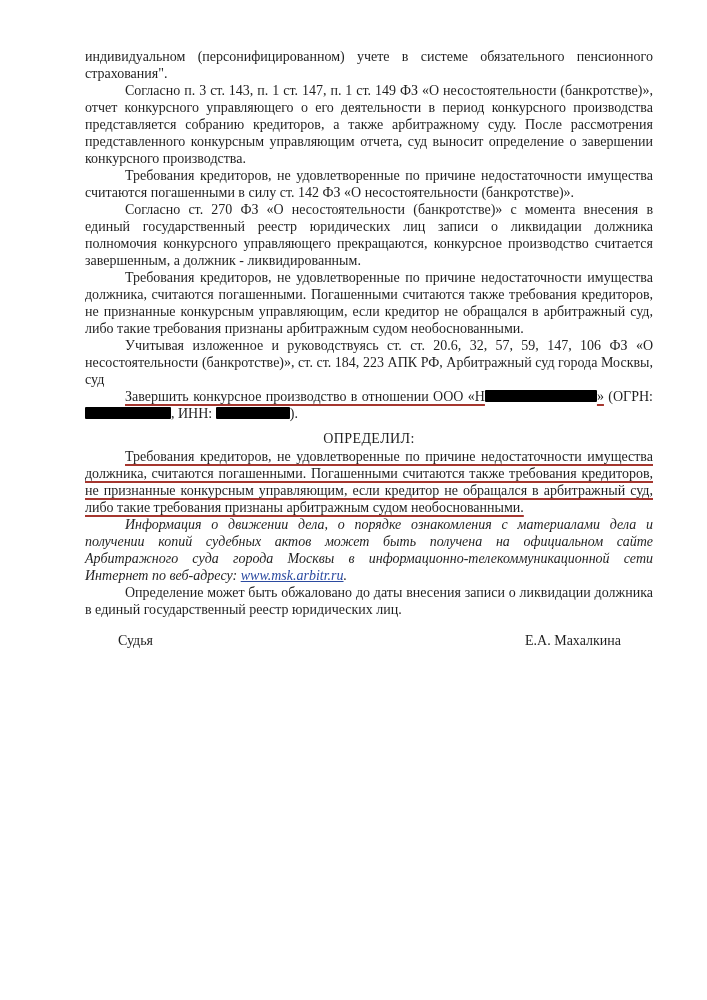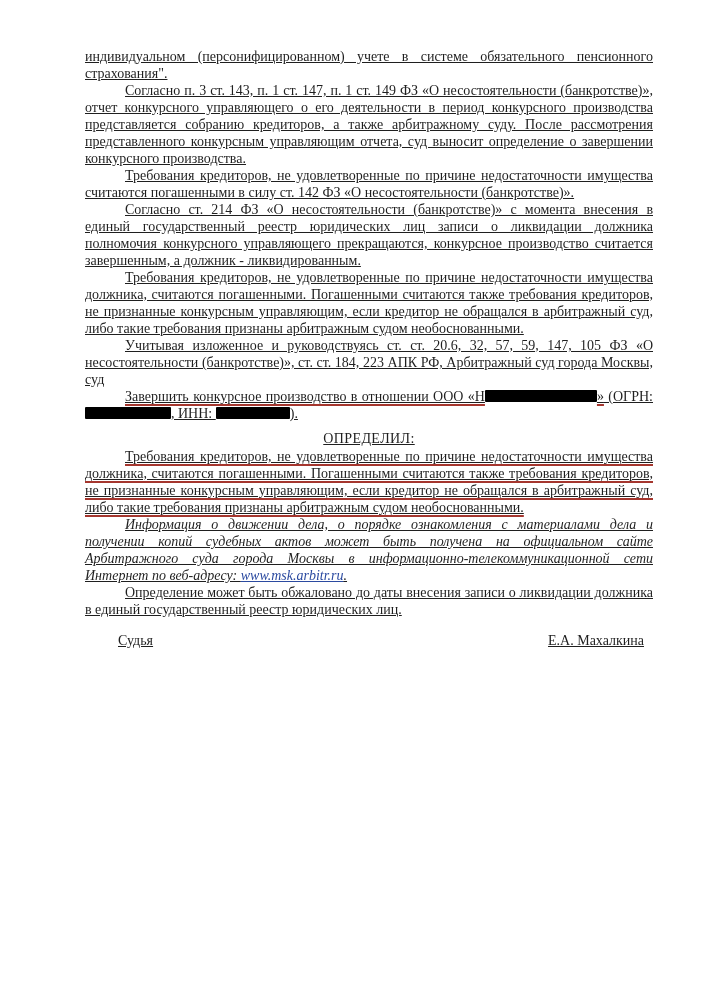--- a/index.html
+++ b/index.html
@@ -16,21 +16,20 @@
     width: 707px;
     height: 1000px;
     margin: 0;
     background: var(--page-bg);
     font-family: "Liberation Serif", "DejaVu Serif", serif;
     font-size: 14px;
     line-height: 17px;
     color: var(--text);
     padding: 48px 54px 5px 85px;
     overflow: hidden;
-    text-decoration: underline;
   }
   .para {
     margin: 0;
     text-align: justify;
     text-indent: 40px;
   }
   .para.noindent { text-indent: 0; }
   .heading {
     margin: 8px 0 1px 0;
     text-align: center;
@@ -60,38 +59,38 @@
     font-style: italic;
     cursor: pointer;
   }
   .sig-row {
     display: flex;
     justify-content: space-between;
     margin-top: 14px;
     text-align: center;
   }
   .sig-role { margin-left: 33px; }
-  .sig-name { margin-right: 9px; }
+  .sig-name { margin-right: 32px; }
 </style>
 </head>
 <body>
 
 <div class="page">
 
   <p class="para noindent">индивидуальном (персонифицированном) учете в системе обязательного пенсионного страхования".</p>
 
   <p class="para">Согласно п. 3 ст. 143, п. 1 ст. 147, п. 1 ст. 149 ФЗ «О несостоятельности (банкротстве)», отчет конкурсного управляющего о его деятельности в период конкурсного производства представляется собранию кредиторов, а также арбитражному суду. После рассмотрения представленного конкурсным управляющим отчета, суд выносит определение о завершении конкурсного производства.</p>
 
   <p class="para">Требования кредиторов, не удовлетворенные по причине недостаточности имущества считаются погашенными в силу ст. 142 ФЗ «О несостоятельности (банкротстве)».</p>
 
-  <p class="para">Согласно ст. 214 ФЗ «О несостоятельности (банкротстве)» с момента внесения в единый государственный реестр юридических лиц записи о ликвидации должника полномочия конкурсного управляющего прекращаются, конкурсное производство считается завершенным, а должник - ликвидированным.</p>
+  <p class="para">Согласно ст. 270 ФЗ «О несостоятельности (банкротстве)» с момента внесения в единый государственный реестр юридических лиц записи о ликвидации должника полномочия конкурсного управляющего прекращаются, конкурсное производство считается завершенным, а должник - ликвидированным.</p>
 
   <p class="para">Требования кредиторов, не удовлетворенные по причине недостаточности имущества должника, считаются погашенными. Погашенными считаются также требования кредиторов, не признанные конкурсным управляющим, если кредитор не обращался в арбитражный суд, либо такие требования признаны арбитражным судом необоснованными.</p>
 
-  <p class="para">Учитывая изложенное и руководствуясь ст. ст. 20.6, 32, 57, 59, 147, 105 ФЗ «О несостоятельности (банкротстве)», ст. ст. 184, 223 АПК РФ, Арбитражный суд города Москвы, суд</p>
+  <p class="para">Учитывая изложенное и руководствуясь ст. ст. 20.6, 32, 57, 59, 147, 106 ФЗ «О несостоятельности (банкротстве)», ст. ст. 184, 223 АПК РФ, Арбитражный суд города Москвы, суд</p>
 
   <p class="para"><span class="u-red"><span>Завершить конкурсное производство в отношении ООО «Н</span><span class="redaction bar-company"></span><span>»</span></span><span> (ОГРН: </span><span class="redaction bar-ogrn"></span><span>, ИНН: </span><span class="redaction bar-inn"></span><span>).</span></p>
 
   <p class="para heading">ОПРЕДЕЛИЛ:</p>
 
   <p class="para"><span class="u-red">Требования кредиторов, не удовлетворенные по причине недостаточности имущества должника, считаются погашенными. Погашенными считаются также требования кредиторов, не признанные конкурсным управляющим, если кредитор не обращался в арбитражный суд, либо такие требования признаны арбитражным судом необоснованными.</span></p>
 
   <p class="para info-para"><span>Информация о движении дела, о порядке ознакомления с материалами дела и получении копий судебных актов может быть получена на официальном сайте Арбитражного суда города Москвы в информационно-телекоммуникационной сети Интернет по веб-адресу: </span><span class="link">www.msk.arbitr.ru</span><span>.</span></p>
 
   <p class="para">Определение может быть обжаловано до даты внесения записи о ликвидации должника в единый государственный реестр юридических лиц.</p>

